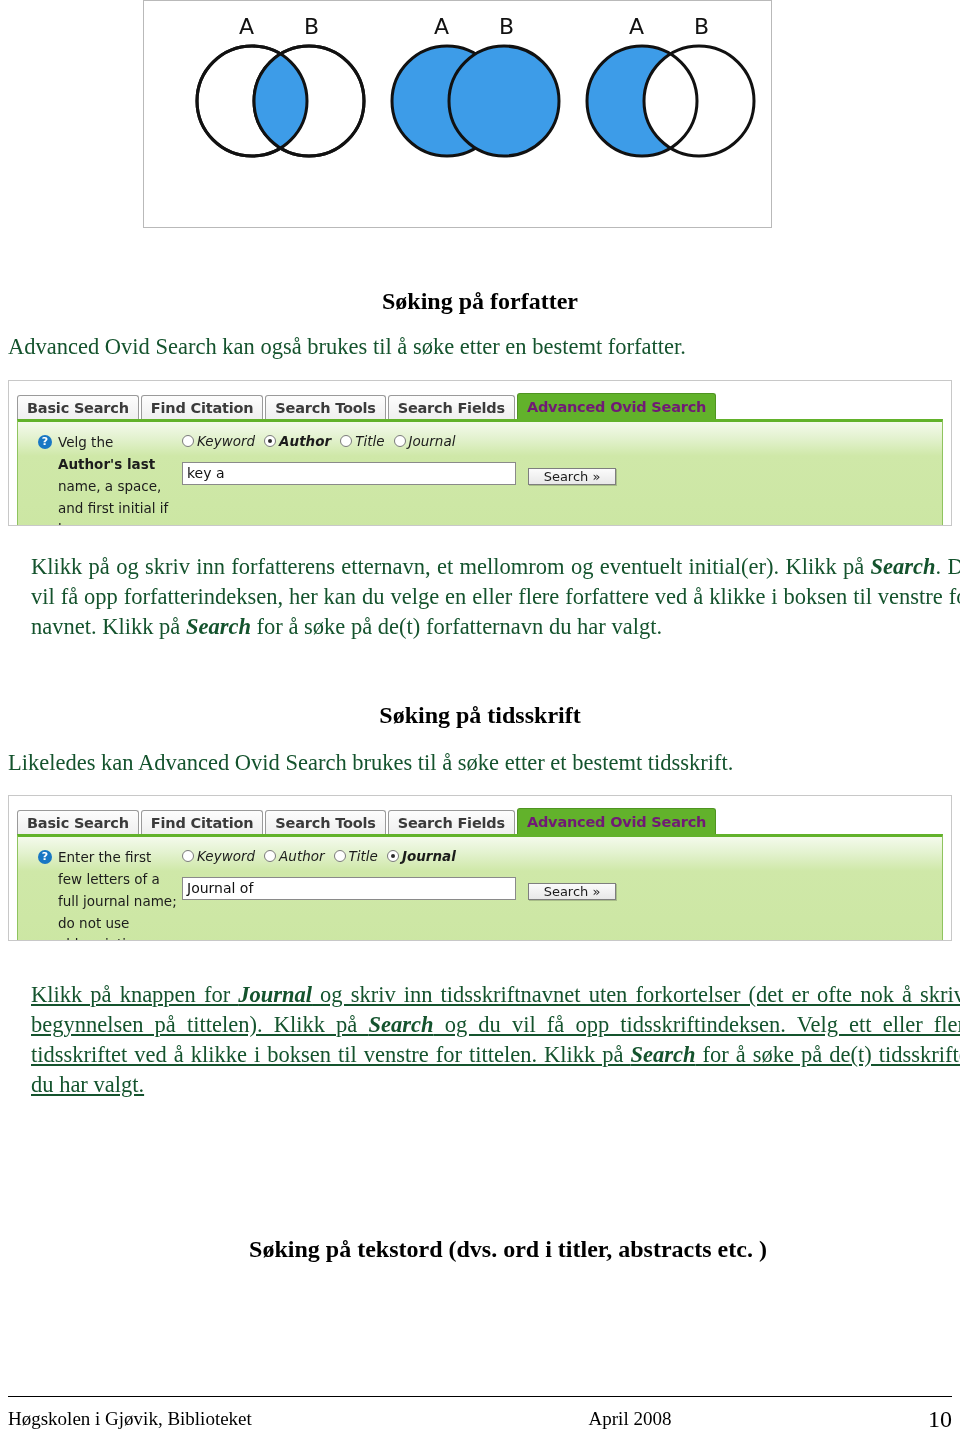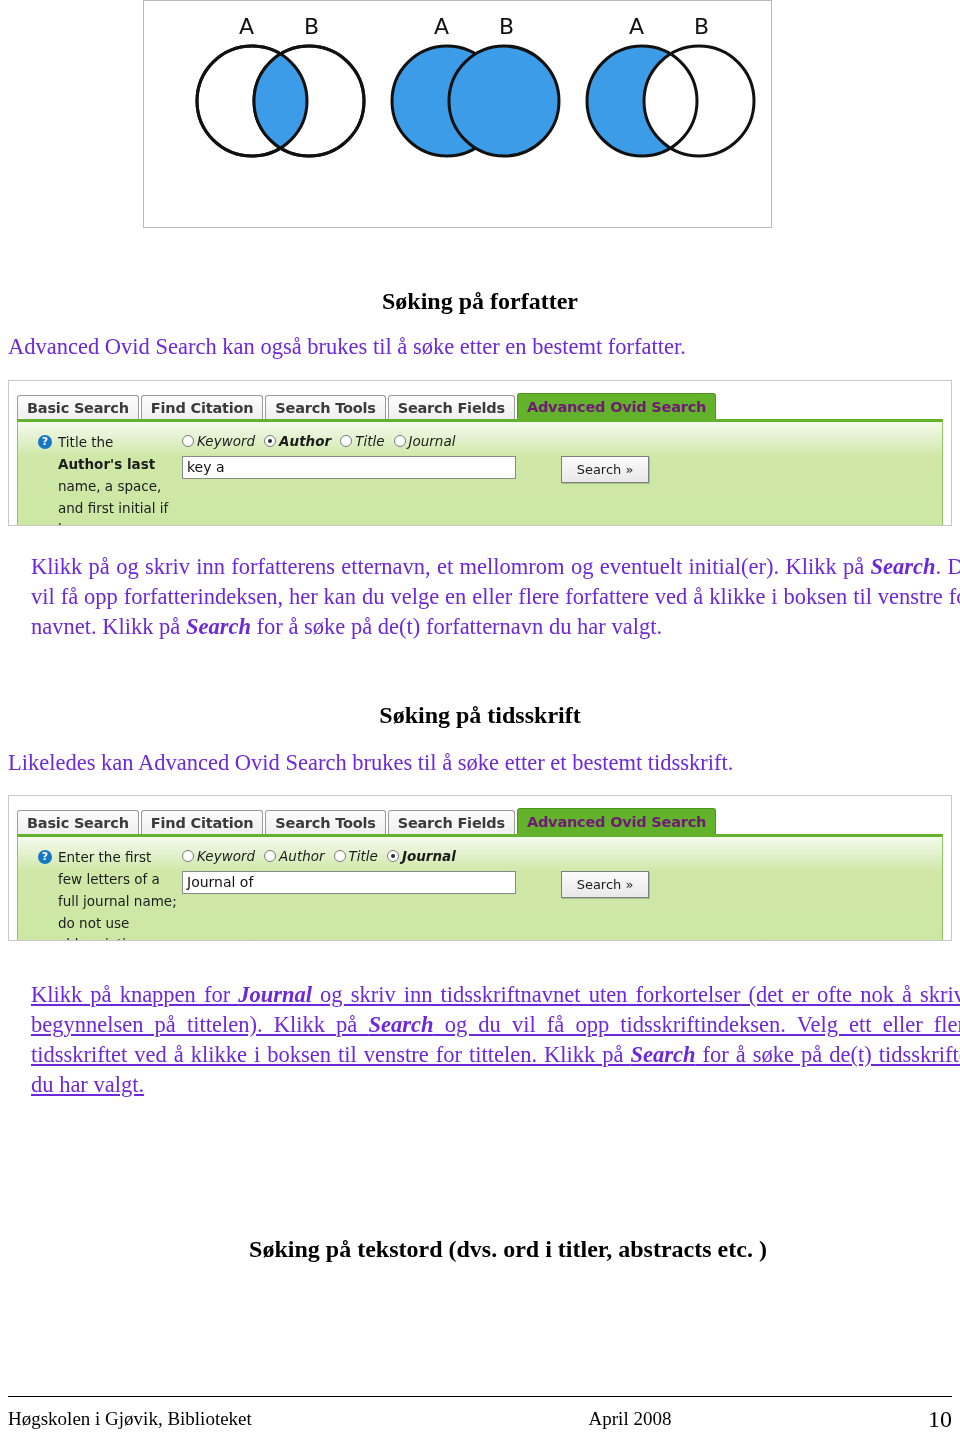--- a/index.html
+++ b/index.html
@@ -55,21 +55,21 @@
     text-align: center;
     font-size: 24px;
     font-weight: bold;
     font-family: "Liberation Serif", "DejaVu Serif", serif;
   }
   .doc-p {
     position: absolute;
     font-size: 22.5px;
     line-height: 1.33;
     font-family: "Liberation Serif", "DejaVu Serif", serif;
-    color: #6d28d9;
+    color: #14532d;
   }
   .doc-p i, .doc-p em { font-style: italic; font-weight: bold; }
   .just { text-align: justify; margin-left: 23px; }
 
   
   .ovid-shot {
     position: absolute;
     background: #ffffff;
     border: 1px solid #c8c8c8;
     overflow: hidden;
@@ -172,45 +172,46 @@
     flex: none;
   }
   .radio-item.sel .radio-dot::after {
     content: "";
     position: absolute;
     left: 3px; top: 3px;
     width: 4px; height: 4px;
     border-radius: 50%;
     background: #2b2b2b;
   }
-  .input-row { display: flex; align-items: flex-start; gap: 33px; }
+  .input-row { display: flex; align-items: flex-end; }
   .ovid-input {
     width: 334px;
     height: 23px;
     border: 1px solid #8a8a8a;
     background: #fff;
     font-size: 14px;
     padding: 0 4px;
     color: #111;
     font-family: "DejaVu Sans", "Liberation Sans", sans-serif;
     line-height: 21px;
   }
   .ovid-search-btn {
     margin-left: 12px;
     width: 88px;
-    height: 27px;
+    height: 17px;
     border: 1px solid #7e7e7e;
     background: linear-gradient(#fbfbfb, #e8e8e8);
     font-size: 13px;
     color: #1c1c1c;
     display: flex;
     align-items: center;
     justify-content: center;
     font-family: "DejaVu Sans", "Liberation Sans", sans-serif;
     box-shadow: 1px 1px 0 rgba(0,0,0,0.18);
+    margin-top: 12px;
   }
 
   
   .footer-rule {
     position: absolute;
     left: 8px;
     top: 1396px;
     width: 944px;
     height: 1px;
     background: #000;
@@ -292,21 +293,21 @@
     <div class="ovid-tab">Basic Search</div>
     <div class="ovid-tab">Find Citation</div>
     <div class="ovid-tab">Search Tools</div>
     <div class="ovid-tab">Search Fields</div>
     <div class="ovid-tab active">Advanced Ovid Search</div>
   </div>
   <div class="ovid-panel">
     <div class="ovid-left">
       <div class="help-icon">?</div>
       <div class="ovid-left-text">
-        <span>Title the</span><br>
+        <span>Velg the</span><br>
         <b>Author's last</b><br>
         <span>name, a space,</span><br>
         <span>and first initial if</span><br>
         <span>known:</span>
       </div>
     </div>
     <div class="ovid-right">
       <div class="radio-row">
         <label class="radio-item">
           <span class="radio-dot"></span>

